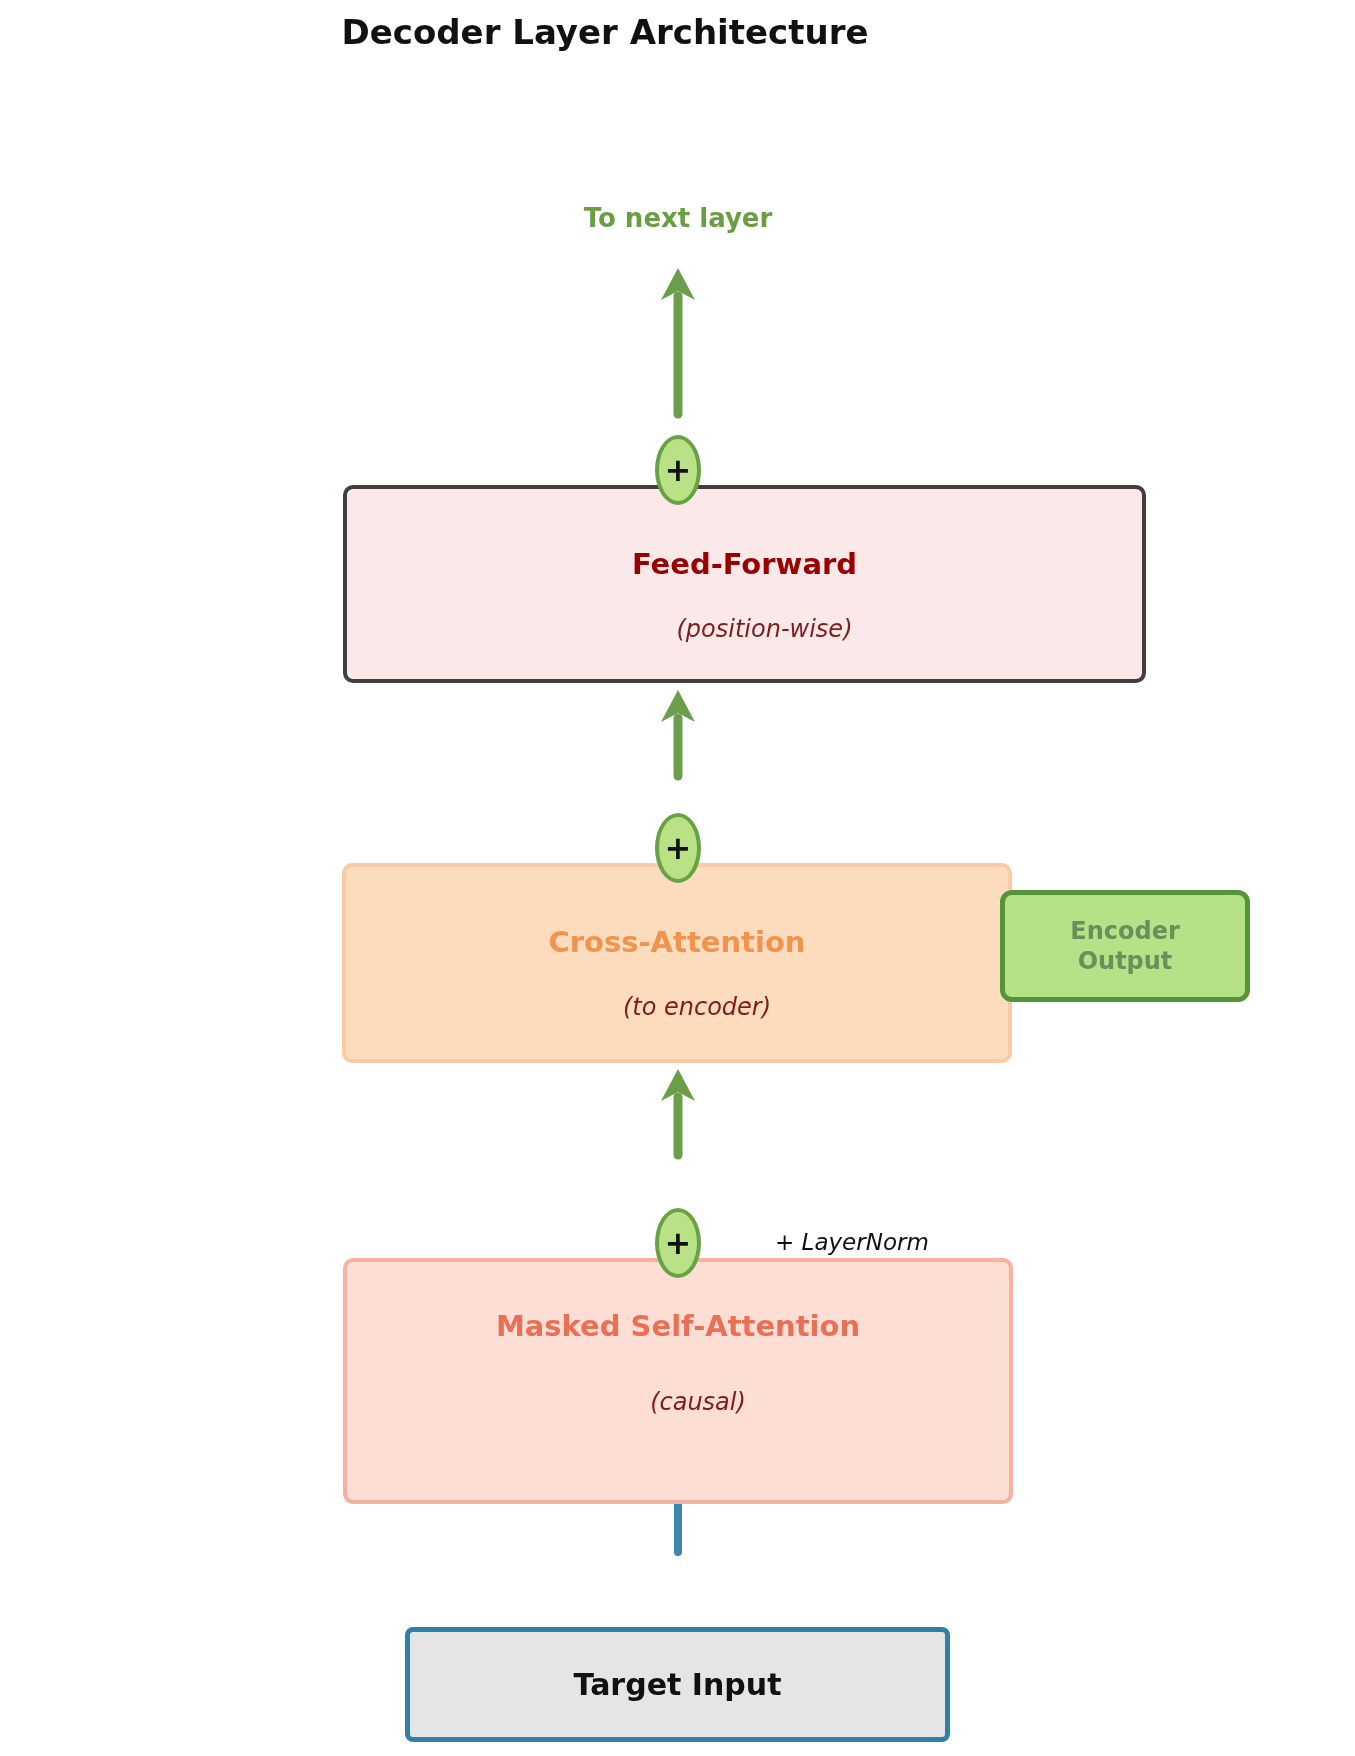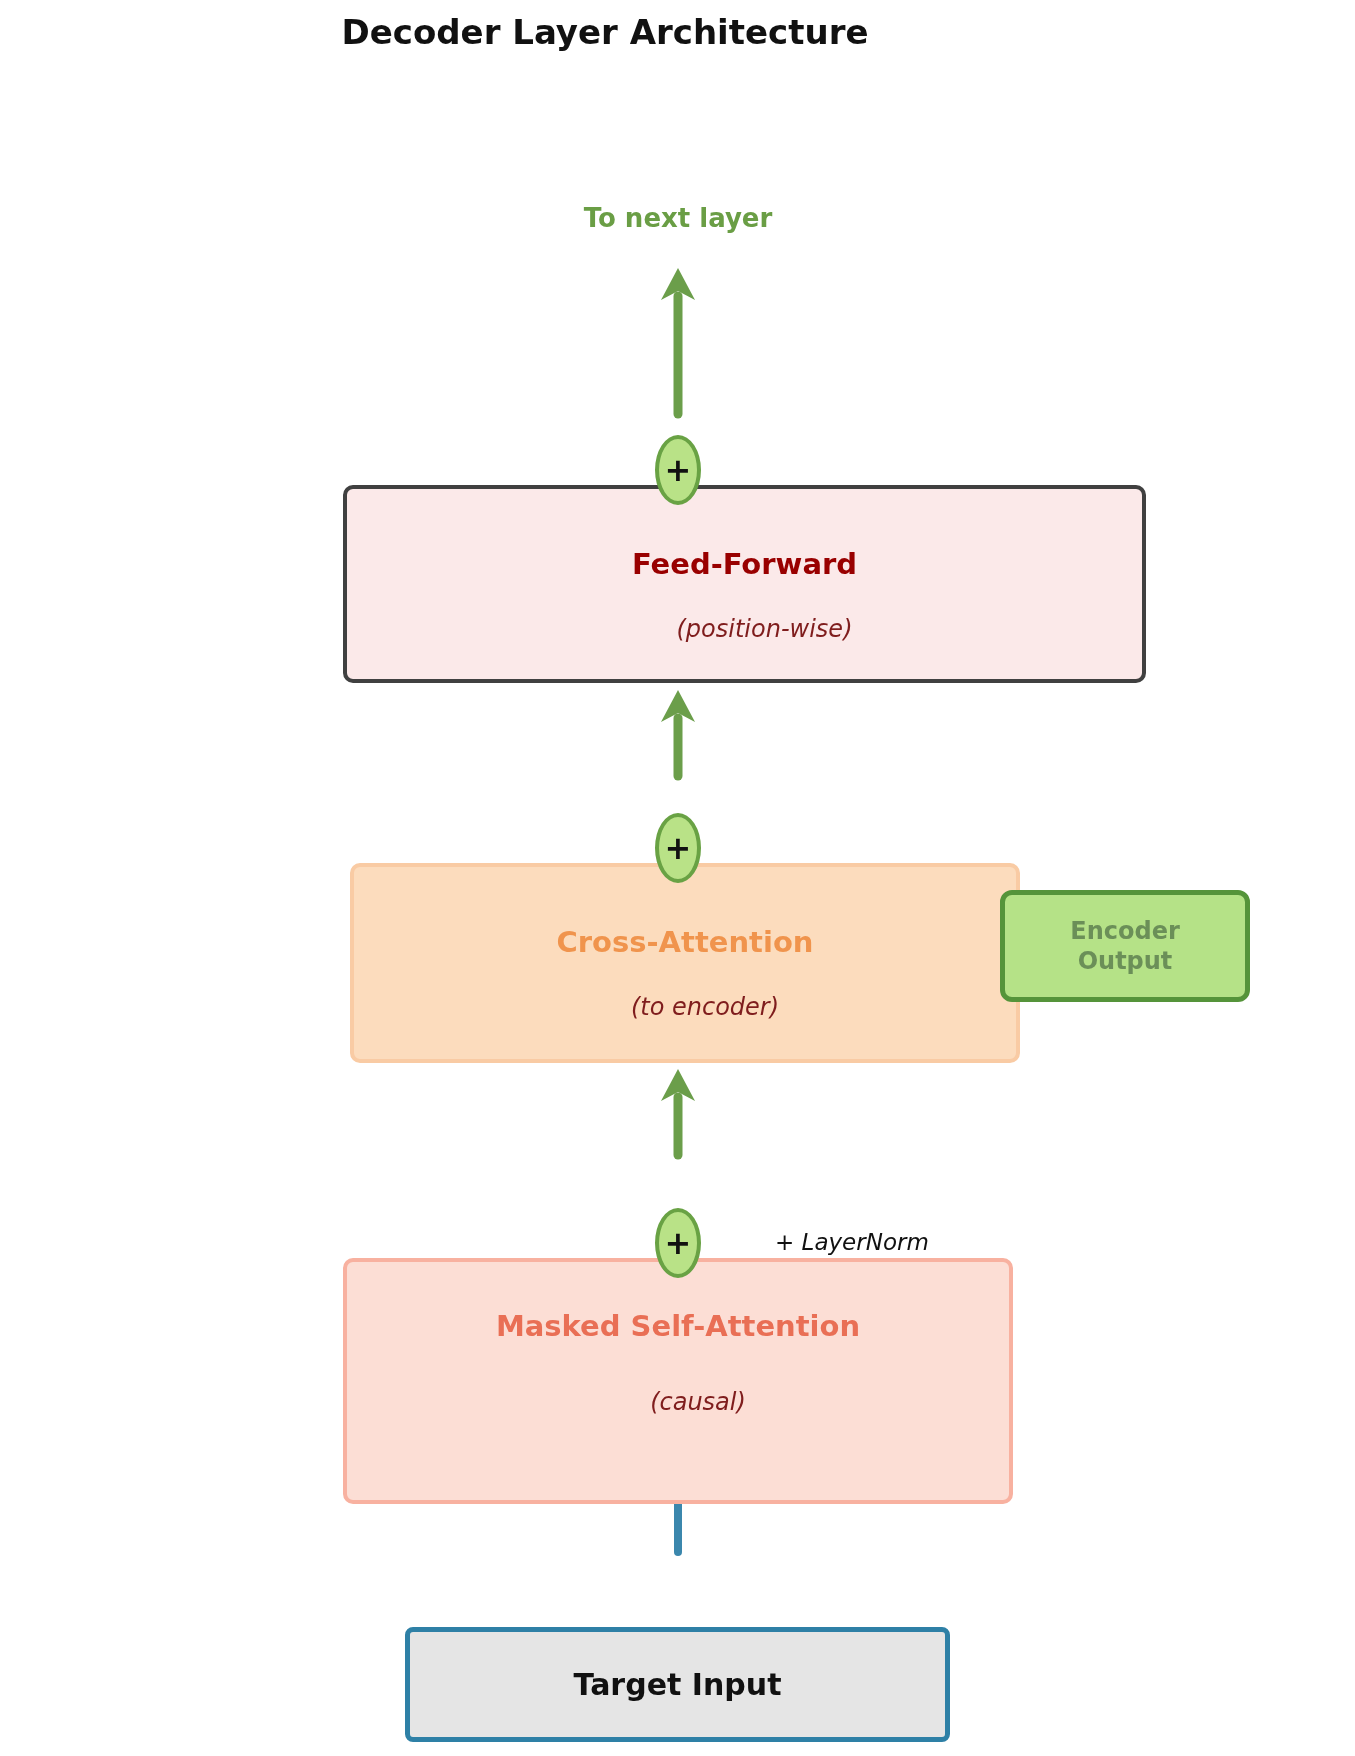--- a/index.html
+++ b/index.html
@@ -48,21 +48,21 @@
     transform:translateY(-50%);
     margin-left:20px;
   }
   .ff-box{
     left:343px;top:485px;width:803px;height:198px;
     background:#fbe9e9;border:4px solid #404040;
   }
   .ff-box .block-title{top:75px;color:#990000;}
   .ff-box .block-subtitle{top:140px;}
   .cross-box{
-    left:350px;top:863px;width:670px;height:200px;
+    left:342px;top:863px;width:670px;height:200px;
     background:#fcdcbd;border:4px solid #f9cba4;
   }
   .cross-box .block-title{top:75px;color:#f0944d;}
   .cross-box .block-subtitle{top:140px;}
   .masked-box{
     left:343px;top:1258px;width:670px;height:246px;
     background:#fcded5;border:4px solid #f8b1a0;
   }
   .masked-box .block-title{top:64px;color:#e96f55;}
   .masked-box .block-subtitle{top:140px;}

